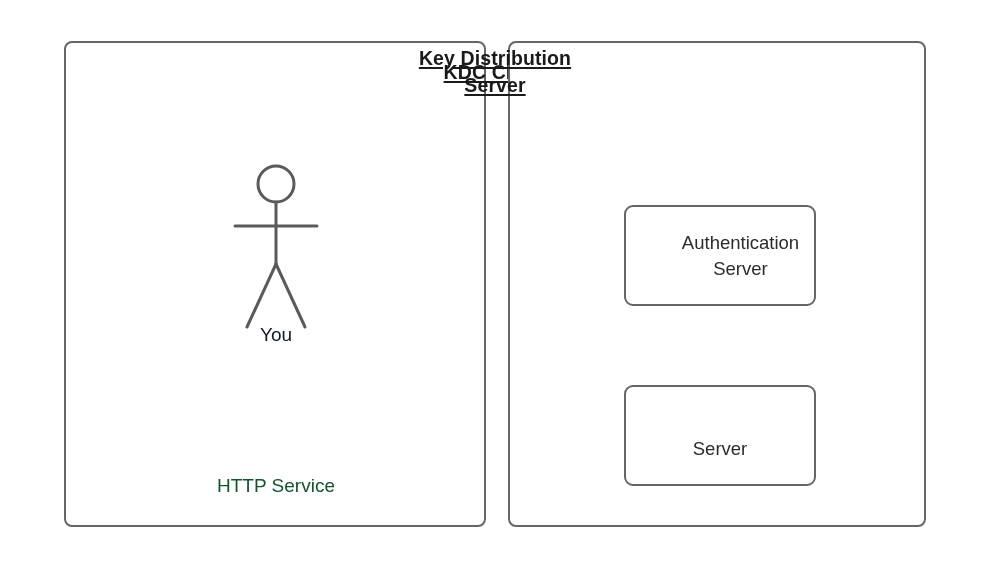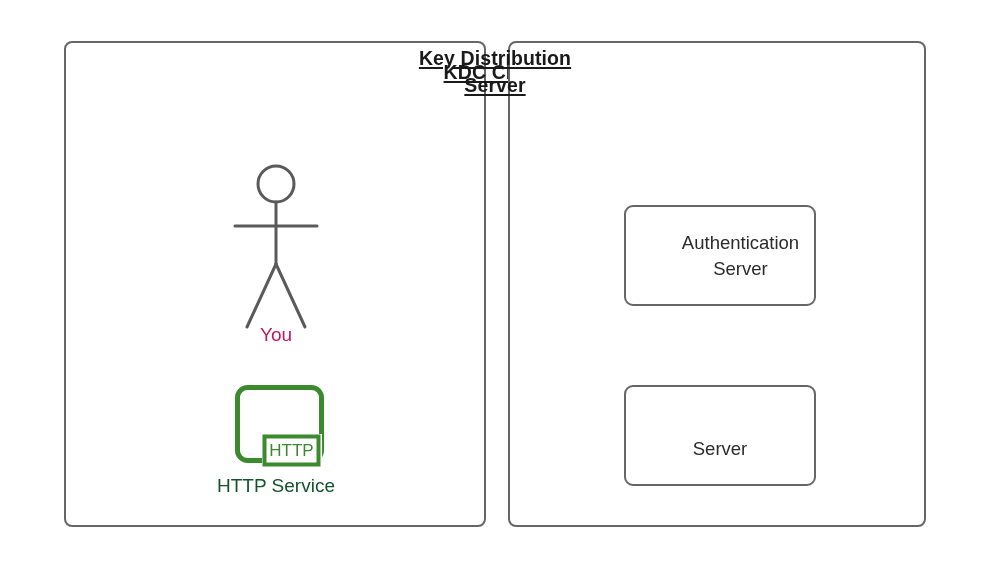--- a/index.html
+++ b/index.html
@@ -69,21 +69,21 @@
     width: 110px;
     height: 180px;
   }
   #figure-label {
     position: absolute;
     left: 196px;
     top: 322px;
     width: 160px;
     text-align: center;
     font-size: 19px;
-    color: #be185d;
+    color: #0f172a;
     line-height: 26px;
   }
 
   
   #http-icon {
     position: absolute;
     left: 228px;
     top: 378px;
     width: 100px;
     height: 92px;
@@ -144,31 +144,20 @@
         <line x1="54" y1="109" x2="25" y2="172"></line>
         <line x1="54" y1="109" x2="83" y2="172"></line>
       </g>
     </svg>
   </div>
 
   <div id="figure-label">
     <span>You</span>
   </div>
 
-  <div id="http-icon">
-    <svg width="100" height="92" viewBox="0 0 100 92" xmlns="http://www.w3.org/2000/svg">
-
-      <rect x="9.5" y="9.5" width="84" height="73" rx="10" ry="10" fill="none" stroke="#3b8a2e" stroke-width="5"></rect>
-
-      <rect x="34" y="56" width="60" height="33" fill="#ffffff"></rect>
-
-      <rect x="36.5" y="58.5" width="54" height="28" fill="#ffffff" stroke="#3b8a2e" stroke-width="4"></rect>
-      <text x="63.5" y="78" text-anchor="middle" font-family="Liberation Sans, sans-serif" font-size="17" fill="#3b8a2e">HTTP</text>
-    </svg>
-  </div>
 
   <div id="service-label">
     <span>HTTP Service</span>
   </div>
 
   <div class="panel" id="panel-kdc"></div>
 
   <div class="panel-title" id="title-kdc"><span>Key Distribution</span><br><span>Server</span></div>
 
   <div class="server-box" id="server-auth">

